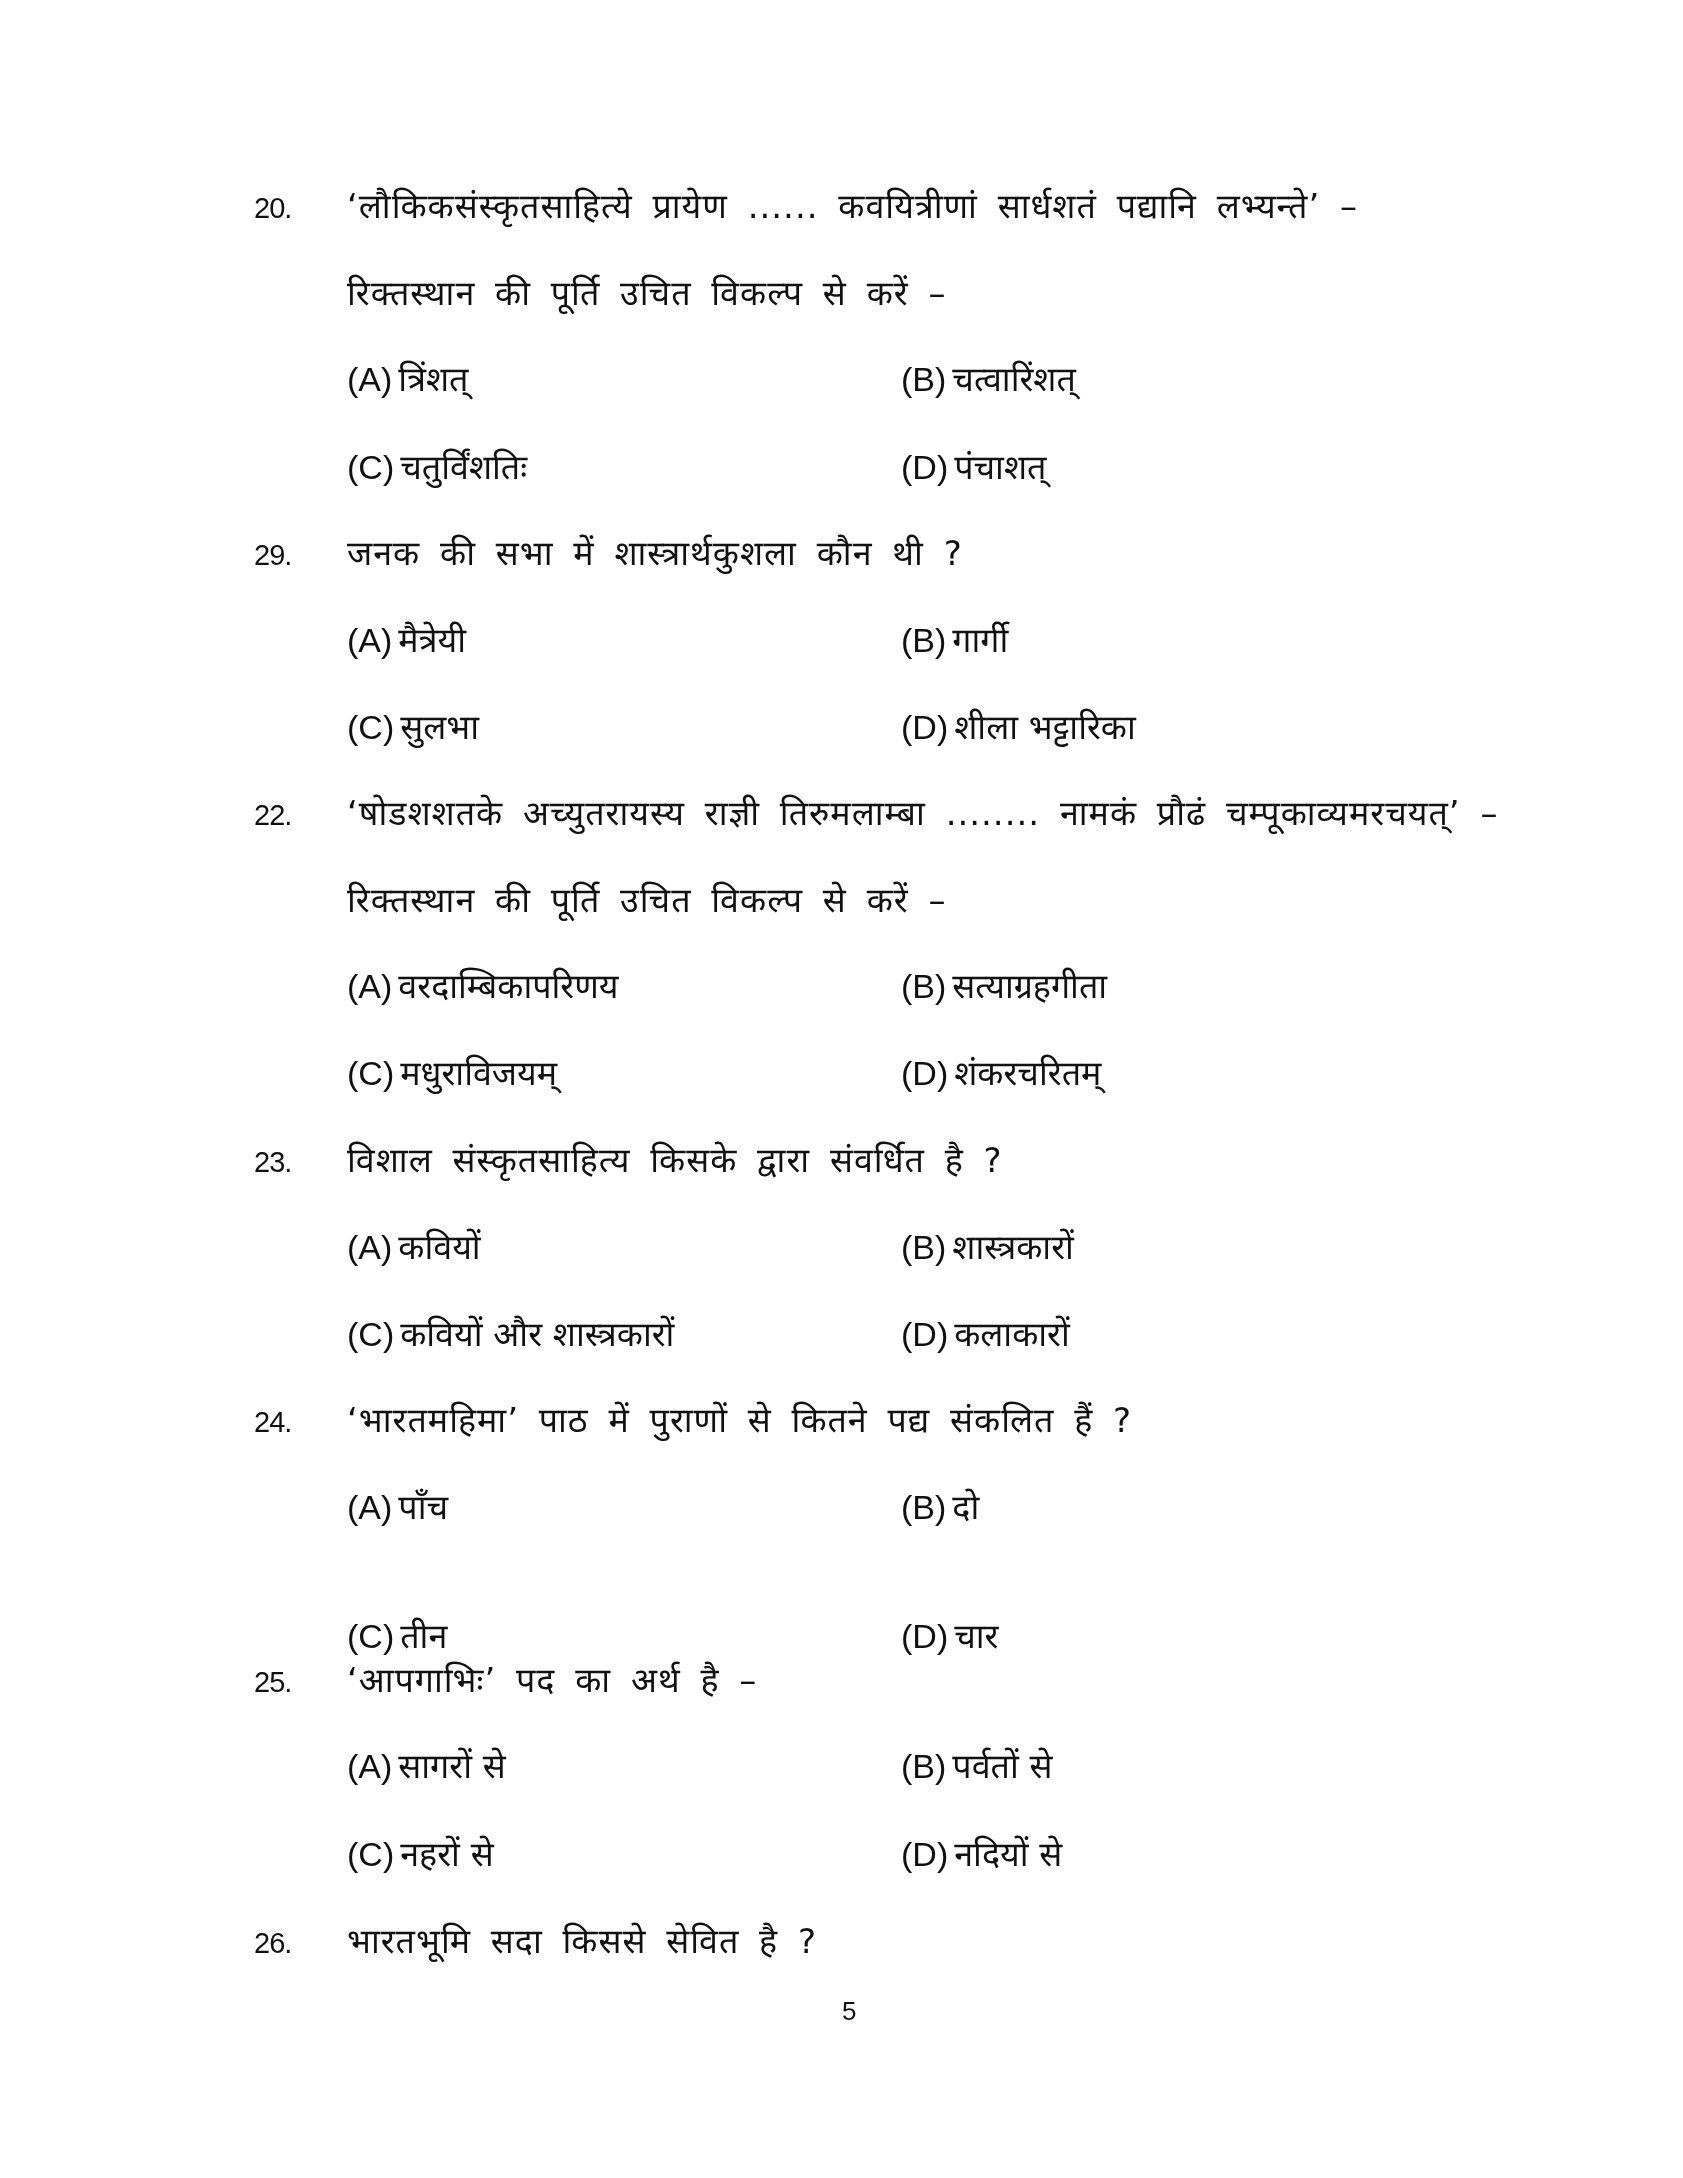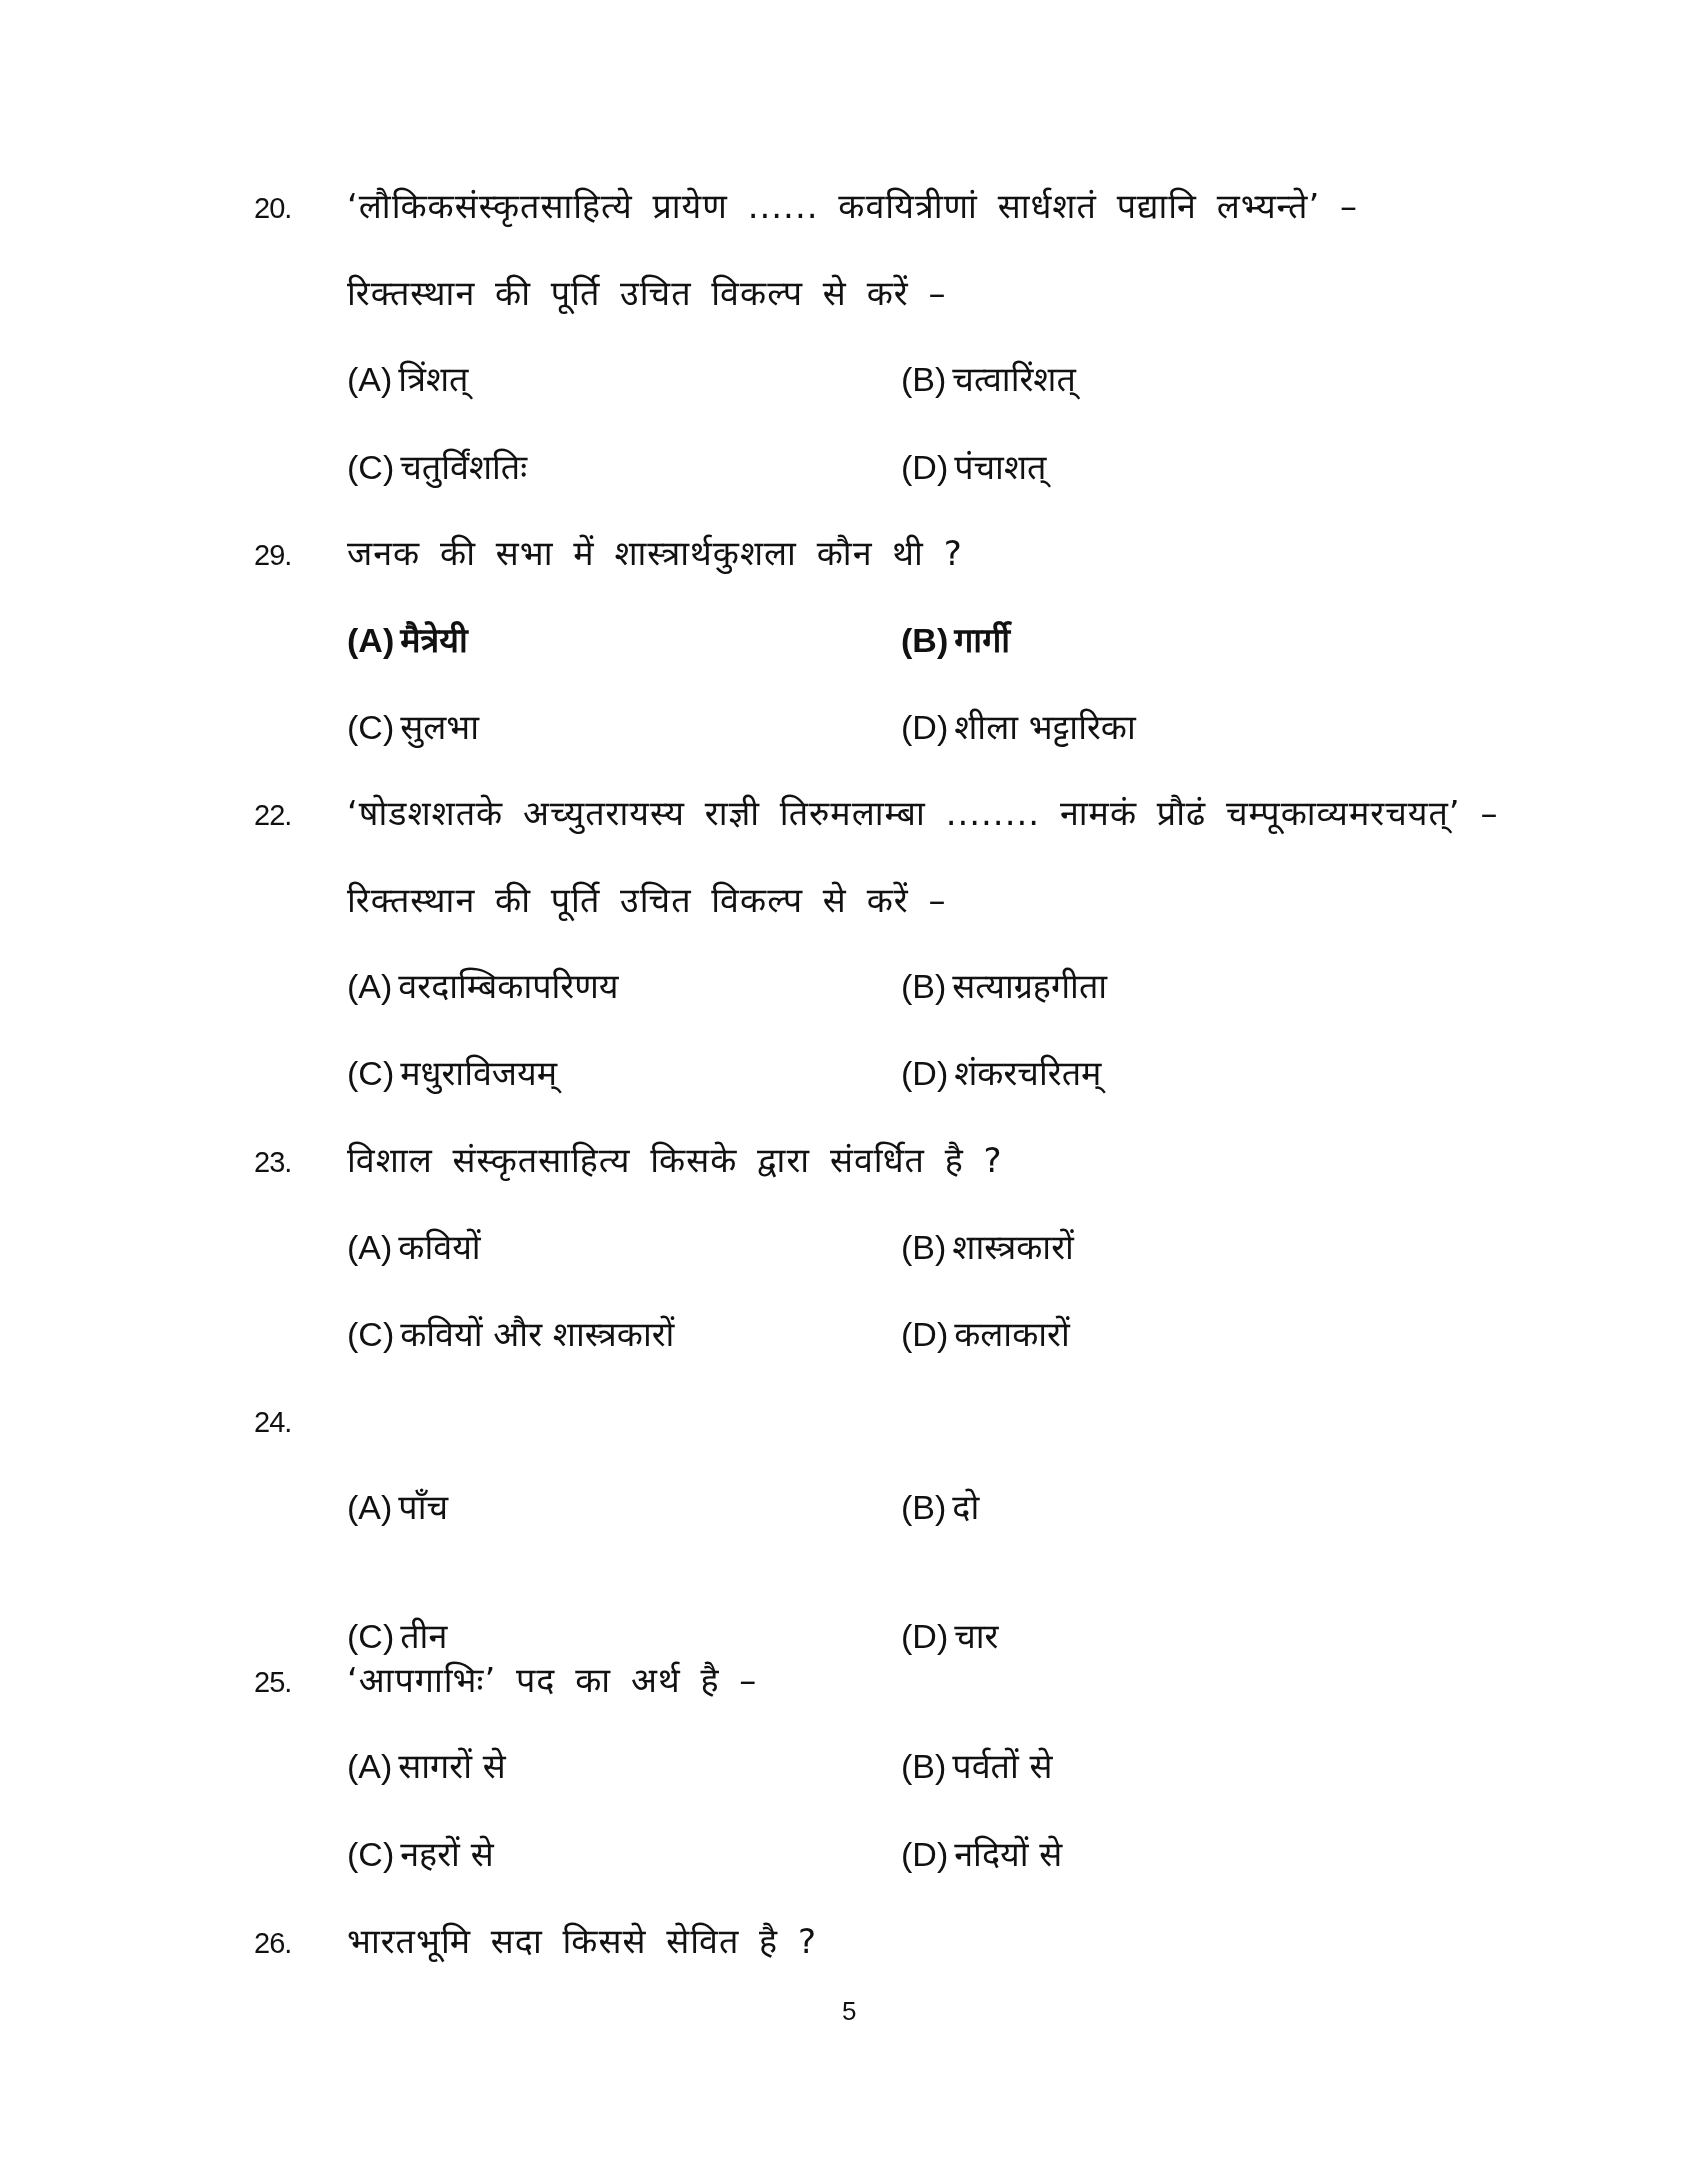--- a/index.html
+++ b/index.html
@@ -34,21 +34,21 @@
     <span class="opt left"><span class="lbl">(C)</span><span>चतुर्विंशतिः</span></span>
     <span class="opt right"><span class="lbl">(D)</span><span>पंचाशत्</span></span>
   </div>
 </div>
 
 <div>
   <div class="row" style="top:525px;">
     <span class="qnum">29.</span>
     <span class="qtext">जनक की सभा में शास्त्रार्थकुशला कौन थी ?</span>
   </div>
-  <div class="row" style="top:612px;font-weight:bold;">
+  <div class="row" style="top:612px;">
     <span class="opt left"><span class="lbl">(A)</span><span>मैत्रेयी</span></span>
     <span class="opt right"><span class="lbl">(B)</span><span>गार्गी</span></span>
   </div>
   <div class="row" style="top:699px;">
     <span class="opt left"><span class="lbl">(C)</span><span>सुलभा</span></span>
     <span class="opt right"><span class="lbl">(D)</span><span>शीला भट्टारिका</span></span>
   </div>
 </div>
 
 <div>
@@ -80,20 +80,21 @@
   </div>
   <div class="row" style="top:1306px;">
     <span class="opt left"><span class="lbl">(C)</span><span>कवियों और शास्त्रकारों</span></span>
     <span class="opt right"><span class="lbl">(D)</span><span>कलाकारों</span></span>
   </div>
 </div>
 
 <div>
   <div class="row" style="top:1392px;">
     <span class="qnum">24.</span>
+    <span class="qtext">‘भारतमहिमा’ पाठ में पुराणों से कितने पद्य संकलित हैं ?</span>
   </div>
   <div class="row" style="top:1479px;">
     <span class="opt left"><span class="lbl">(A)</span><span>पाँच</span></span>
     <span class="opt right"><span class="lbl">(B)</span><span>दो</span></span>
   </div>
   <div class="row" style="top:1565px;margin-top:43px;">
     <span class="opt left"><span class="lbl">(C)</span><span>तीन</span></span>
     <span class="opt right"><span class="lbl">(D)</span><span>चार</span></span>
   </div>
 </div>

